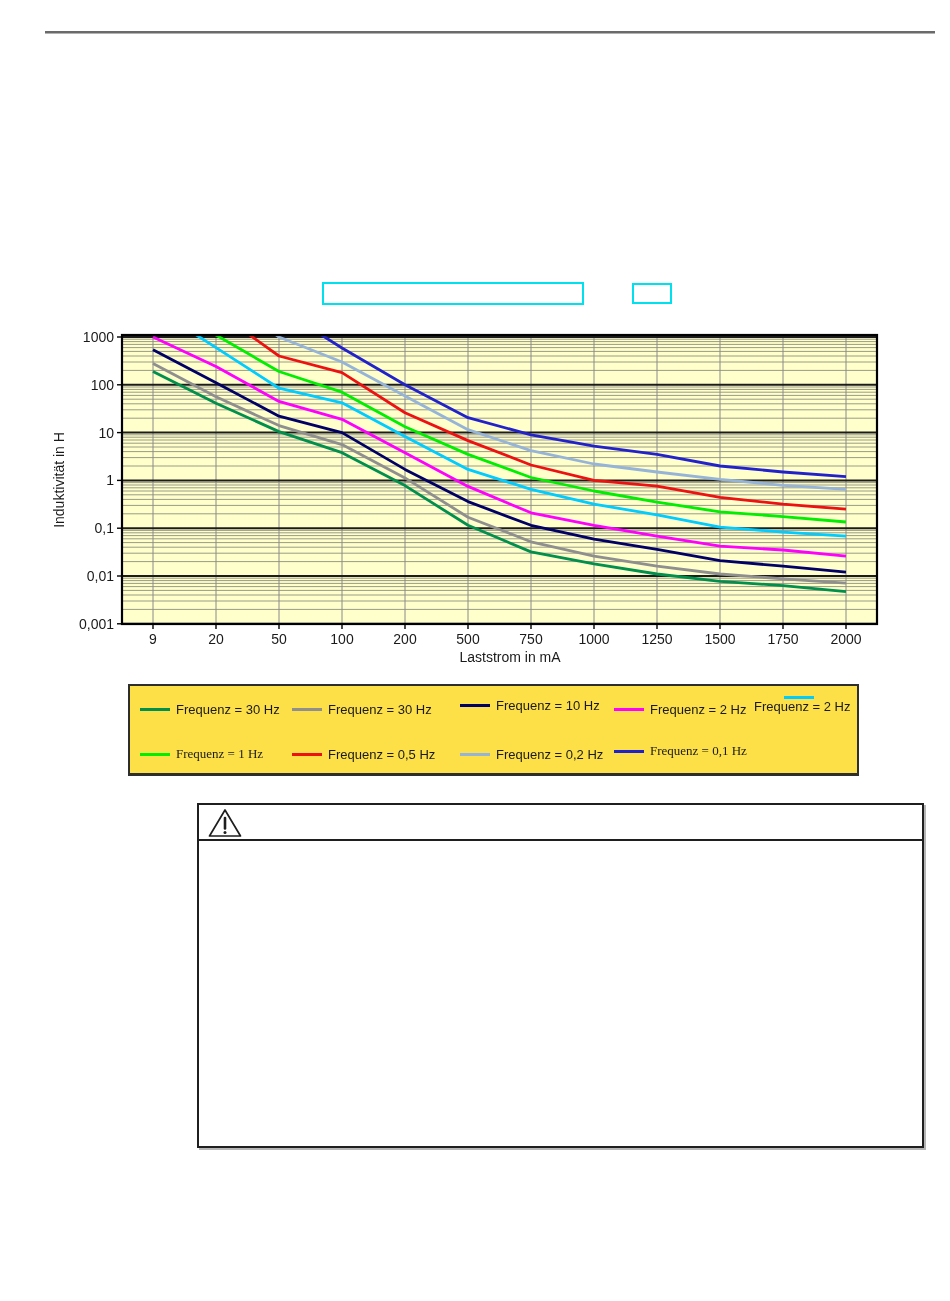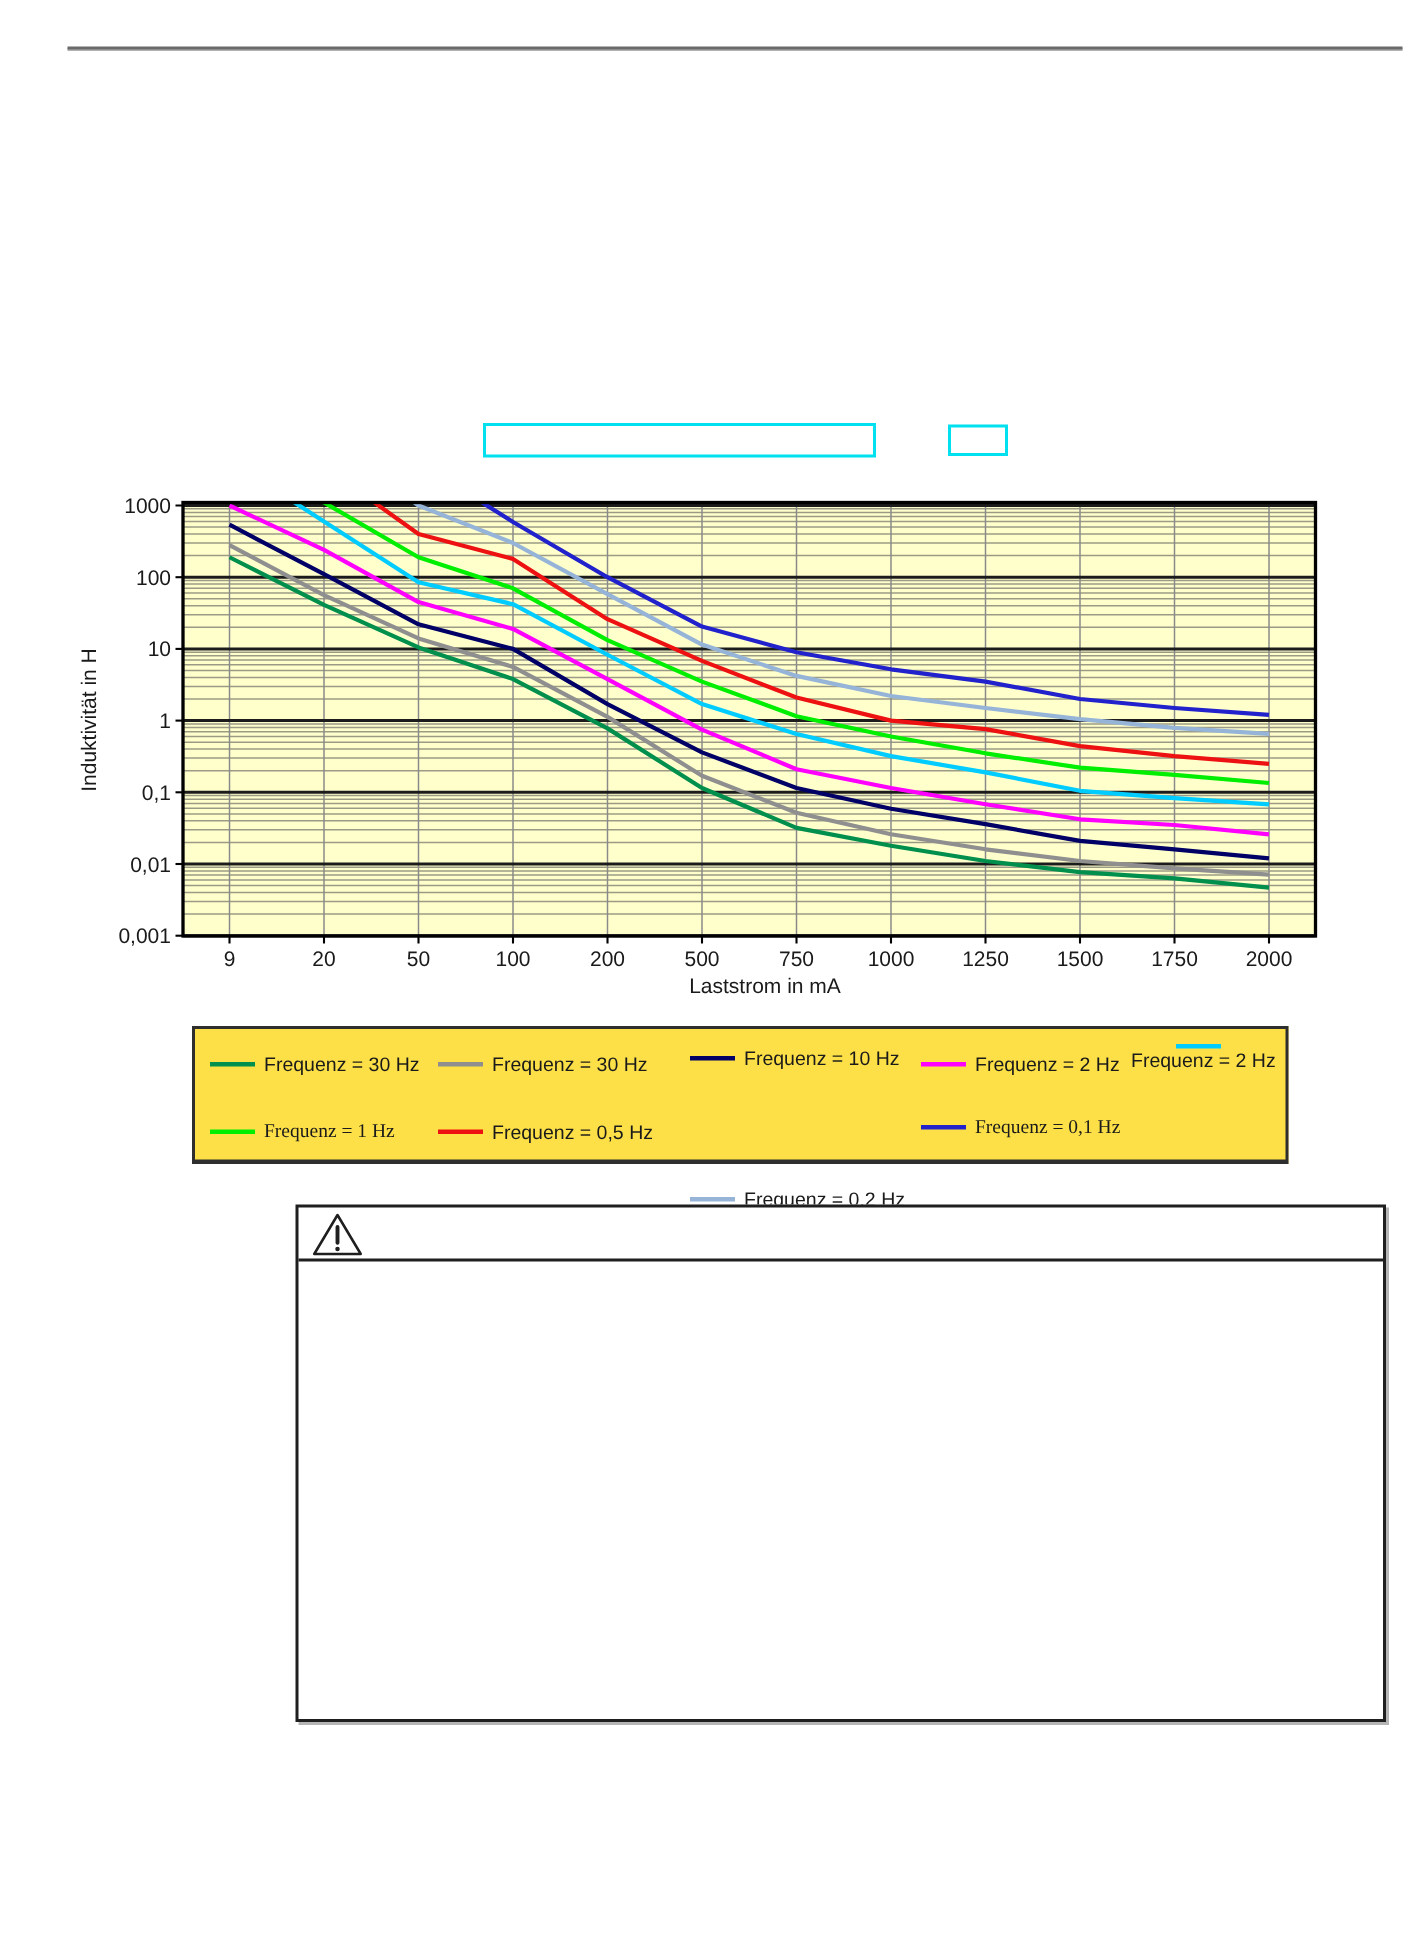--- a/index.html
+++ b/index.html
@@ -198,21 +198,21 @@
         <span class="legend-label">Frequenz = 2 Hz</span>
       </div>
       <div class="legend-entry" style="left: 10px; top: 61px; font-family: Liberation Serif, serif;">
         <span class="legend-swatch" style="background: rgb(0, 238, 0);"></span>
         <span class="legend-label">Frequenz = 1 Hz</span>
       </div>
       <div class="legend-entry" style="left: 162px; top: 61px;">
         <span class="legend-swatch" style="background: rgb(238, 17, 17);"></span>
         <span class="legend-label">Frequenz = 0,5 Hz</span>
       </div>
-      <div class="legend-entry" style="left: 330px; top: 61px; margin-top: 45px;">
+      <div class="legend-entry" style="left: 330px; top: 61px;">
         <span class="legend-swatch" style="background: rgb(149, 180, 216);"></span>
         <span class="legend-label">Frequenz = 0,2 Hz</span>
       </div>
       <div class="legend-entry" style="left: 484px; top: 58px; font-family: Liberation Serif, serif;">
         <span class="legend-swatch" style="background: rgb(34, 34, 204);"></span>
         <span class="legend-label">Frequenz = 0,1 Hz</span>
       </div>
     </div>
 
   <div class="warning-box">

